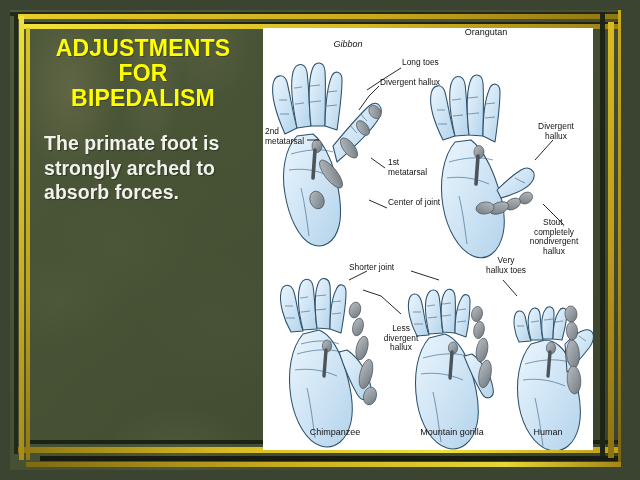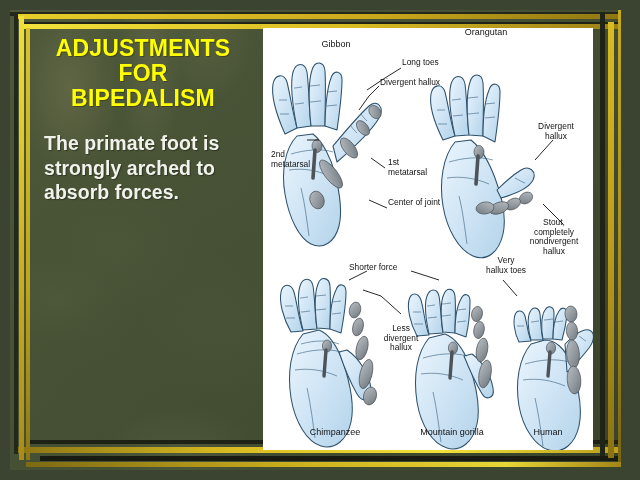--- a/index.html
+++ b/index.html
@@ -347,36 +347,36 @@
           <path d="M290,112 L272,132"></path>
           <path d="M300,196 L280,176"></path>
           <path d="M104,243 L86,252"></path>
           <path d="M148,243 L176,252"></path>
           <path d="M138,286 L118,268 L100,262"></path>
           <path d="M240,252 L254,268"></path>
         </g>
       </svg>
     </div>
 
-    <div class="lbl c name" style="left:28px;top:12px;width:90px;">Gibbon</div>
+    <div class="lbl c name" style="left:40px;top:12px;width:90px;font-style:italic;">Gibbon</div>
     <div class="lbl c name" style="left:178px;top:0;width:90px;">Orangutan</div>
     <div class="lbl" style="left:139px;top:30px;">Long toes</div>
     <div class="lbl" style="left:117px;top:50px;">Divergent hallux</div>
-    <div class="lbl" style="left:8px;top:99px;margin-top:23px;">2nd
+    <div class="lbl" style="left:2px;top:99px;">2nd
 metatarsal</div>
     <div class="lbl" style="left:125px;top:130px;">1st
 metatarsal</div>
     <div class="lbl" style="left:125px;top:170px;">Center of joint</div>
     <div class="lbl c" style="left:258px;top:94px;width:70px;">Divergent
 hallux</div>
     <div class="lbl c" style="left:253px;top:190px;width:76px;">Stout,
 completely
 nondivergent
 hallux</div>
-    <div class="lbl" style="left:86px;top:235px;">Shorter force</div>
+    <div class="lbl" style="left:86px;top:235px;">Shorter joint</div>
     <div class="lbl c" style="left:210px;top:228px;width:66px;">Very
 hallux toes</div>
     <div class="lbl c" style="left:106px;top:296px;width:64px;">Less
 divergent
 hallux</div>
     <div class="lbl c name" style="left:24px;top:400px;width:96px;">Chimpanzee</div>
     <div class="lbl c name" style="left:141px;top:400px;width:96px;">Mountain gorilla</div>
     <div class="lbl c name" style="left:245px;top:400px;width:80px;">Human</div>
   </div>
 

